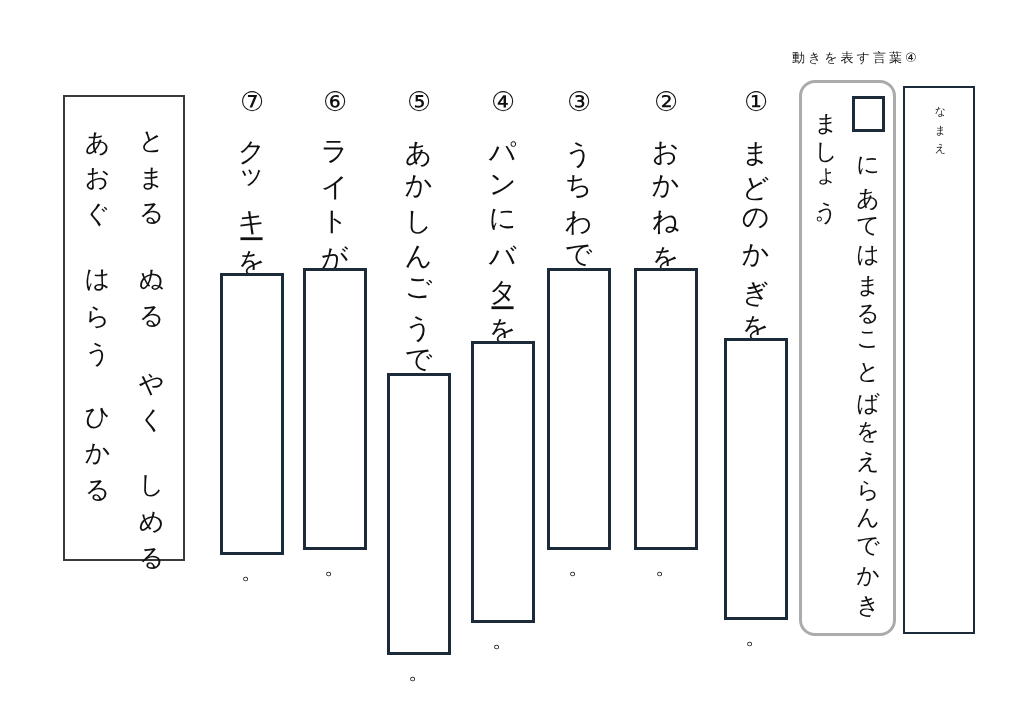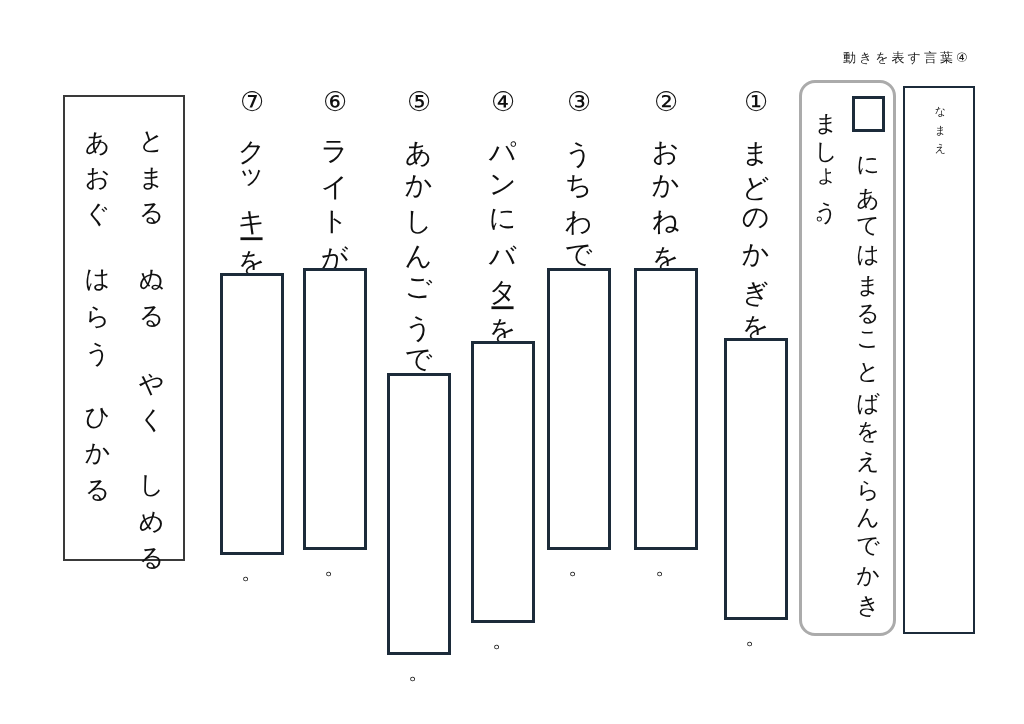--- a/index.html
+++ b/index.html
@@ -11,21 +11,21 @@
     background: #ffffff;
     font-family: "DejaVu Sans", sans-serif;
     color: #111722;
     overflow: hidden;
   }
 
   
   .page-title {
     position: absolute;
     top: 49px;
-    left: 843px;
+    left: 792px;
     font-size: 13px;
     letter-spacing: 3px;
     color: #1c1c1c;
     white-space: nowrap;
   }
 
   
   .name-box {
     position: absolute;
     left: 903px;

